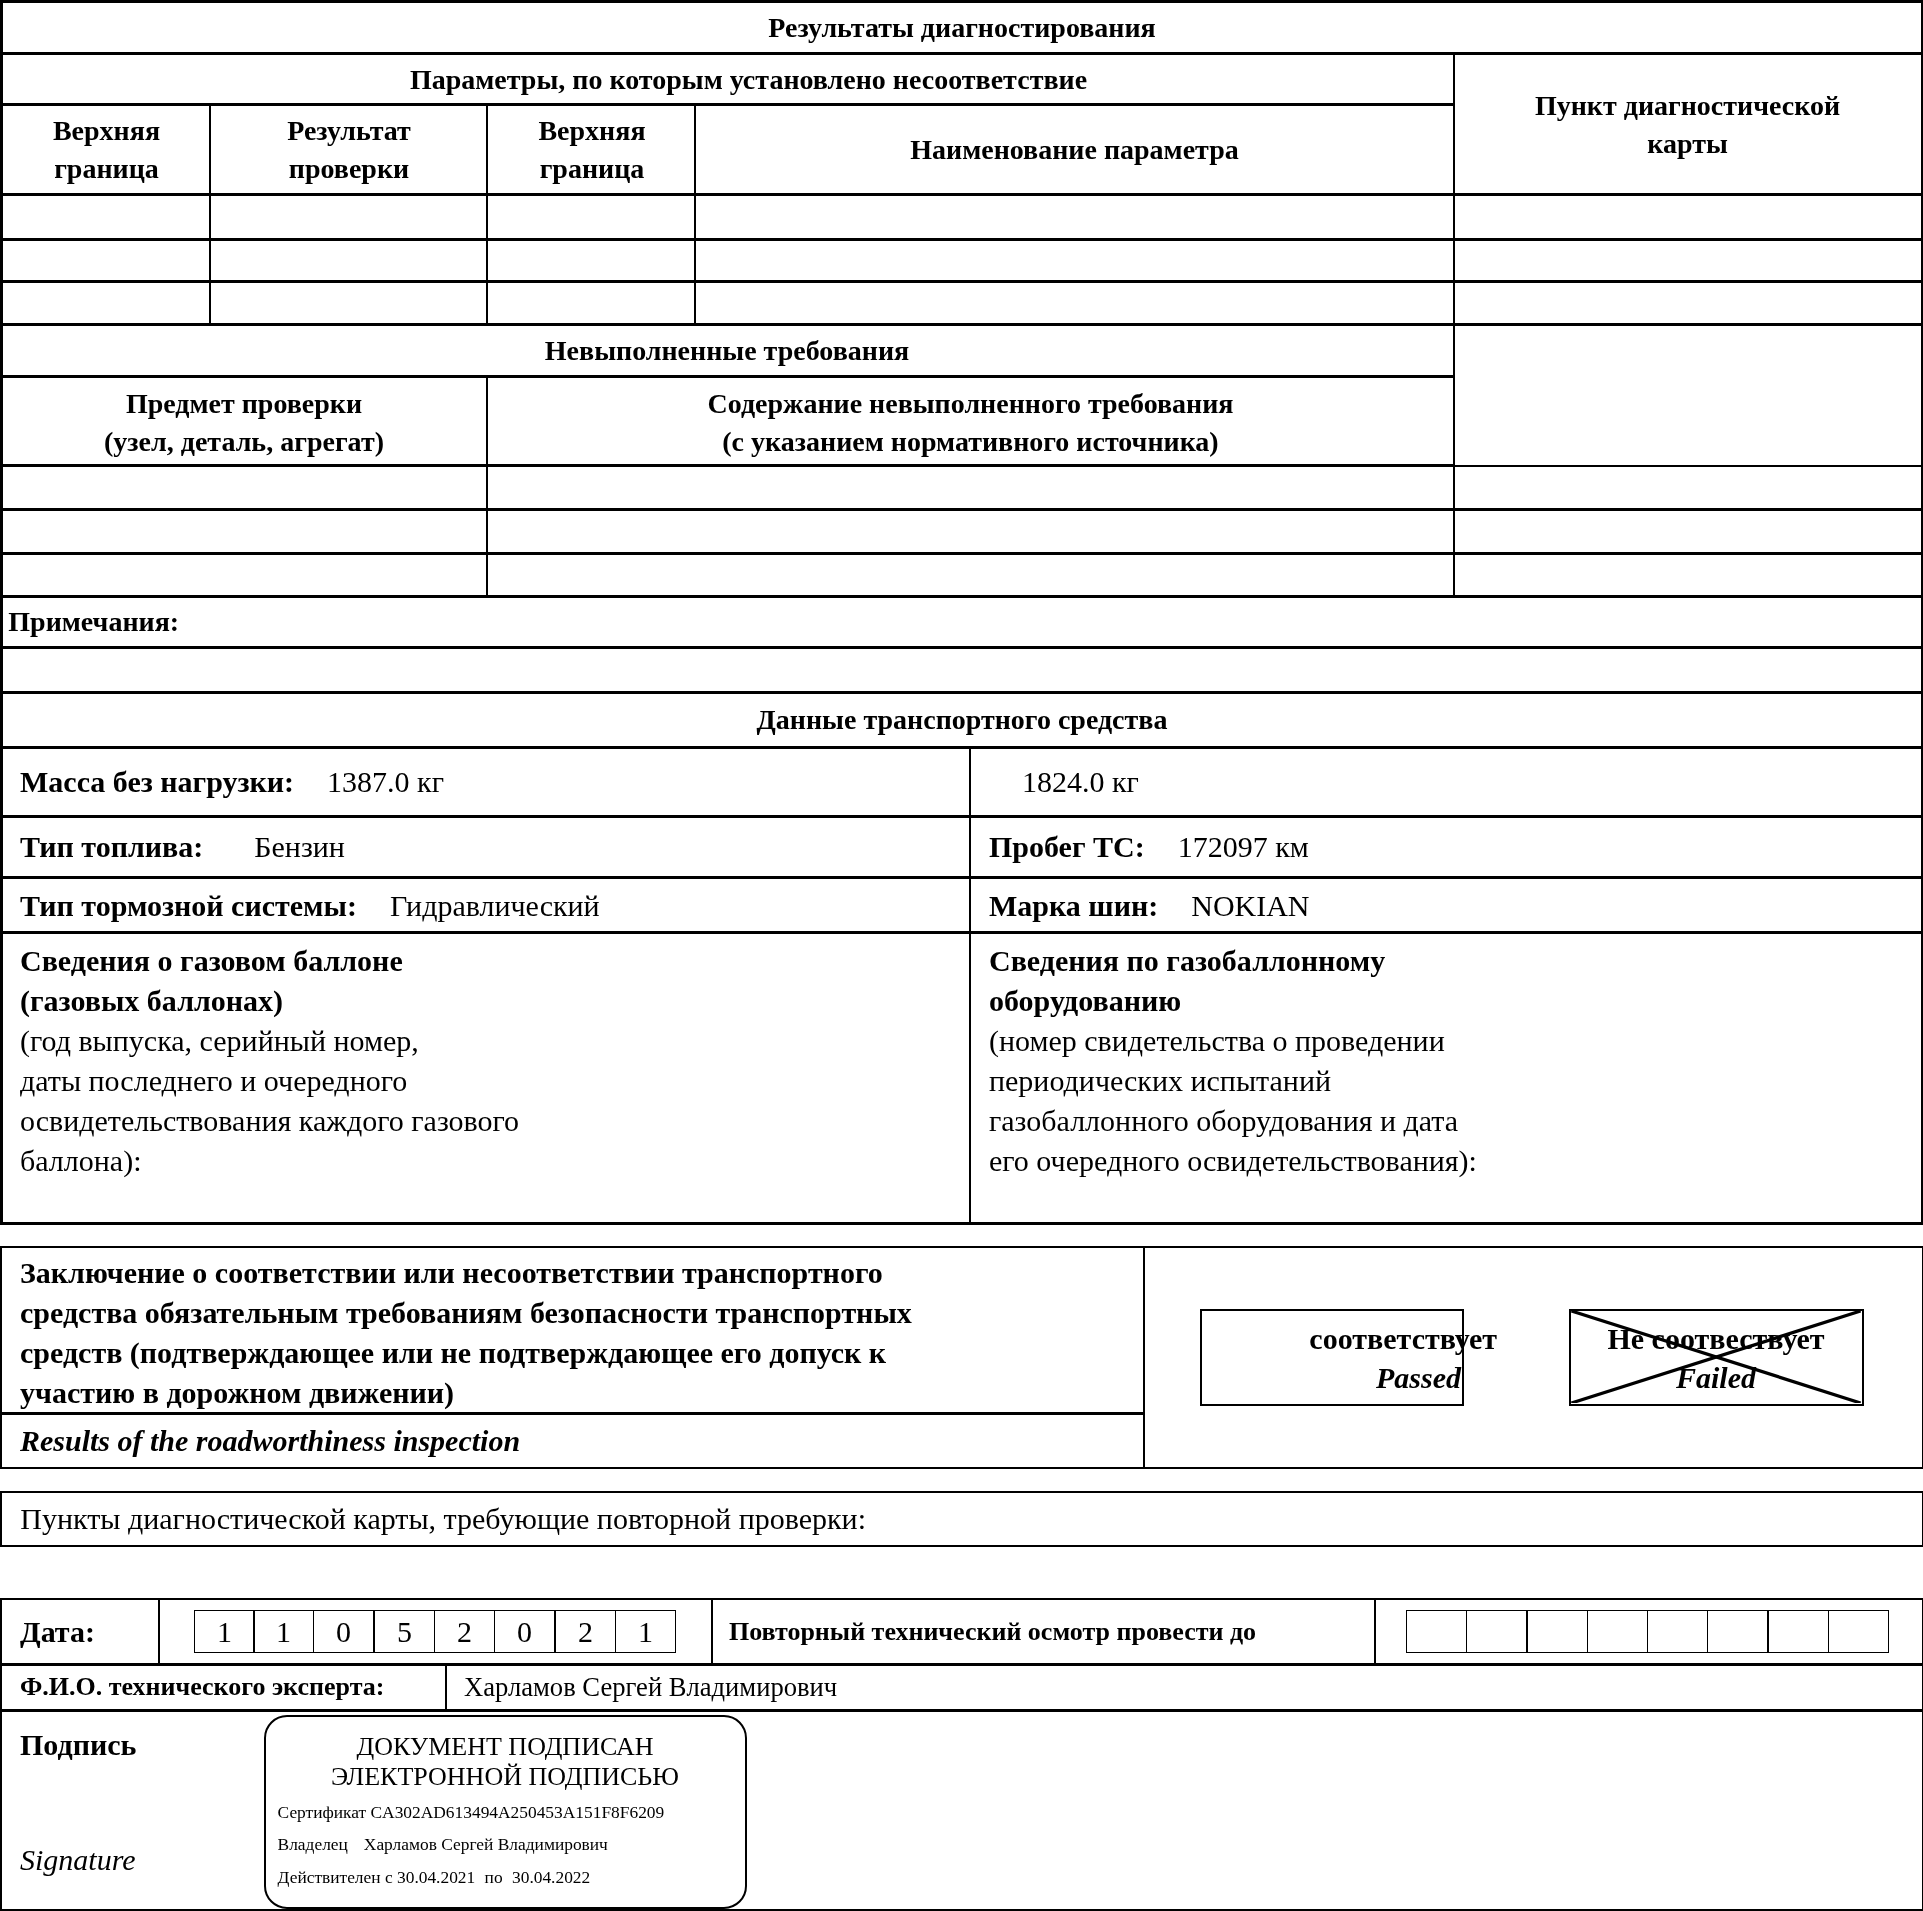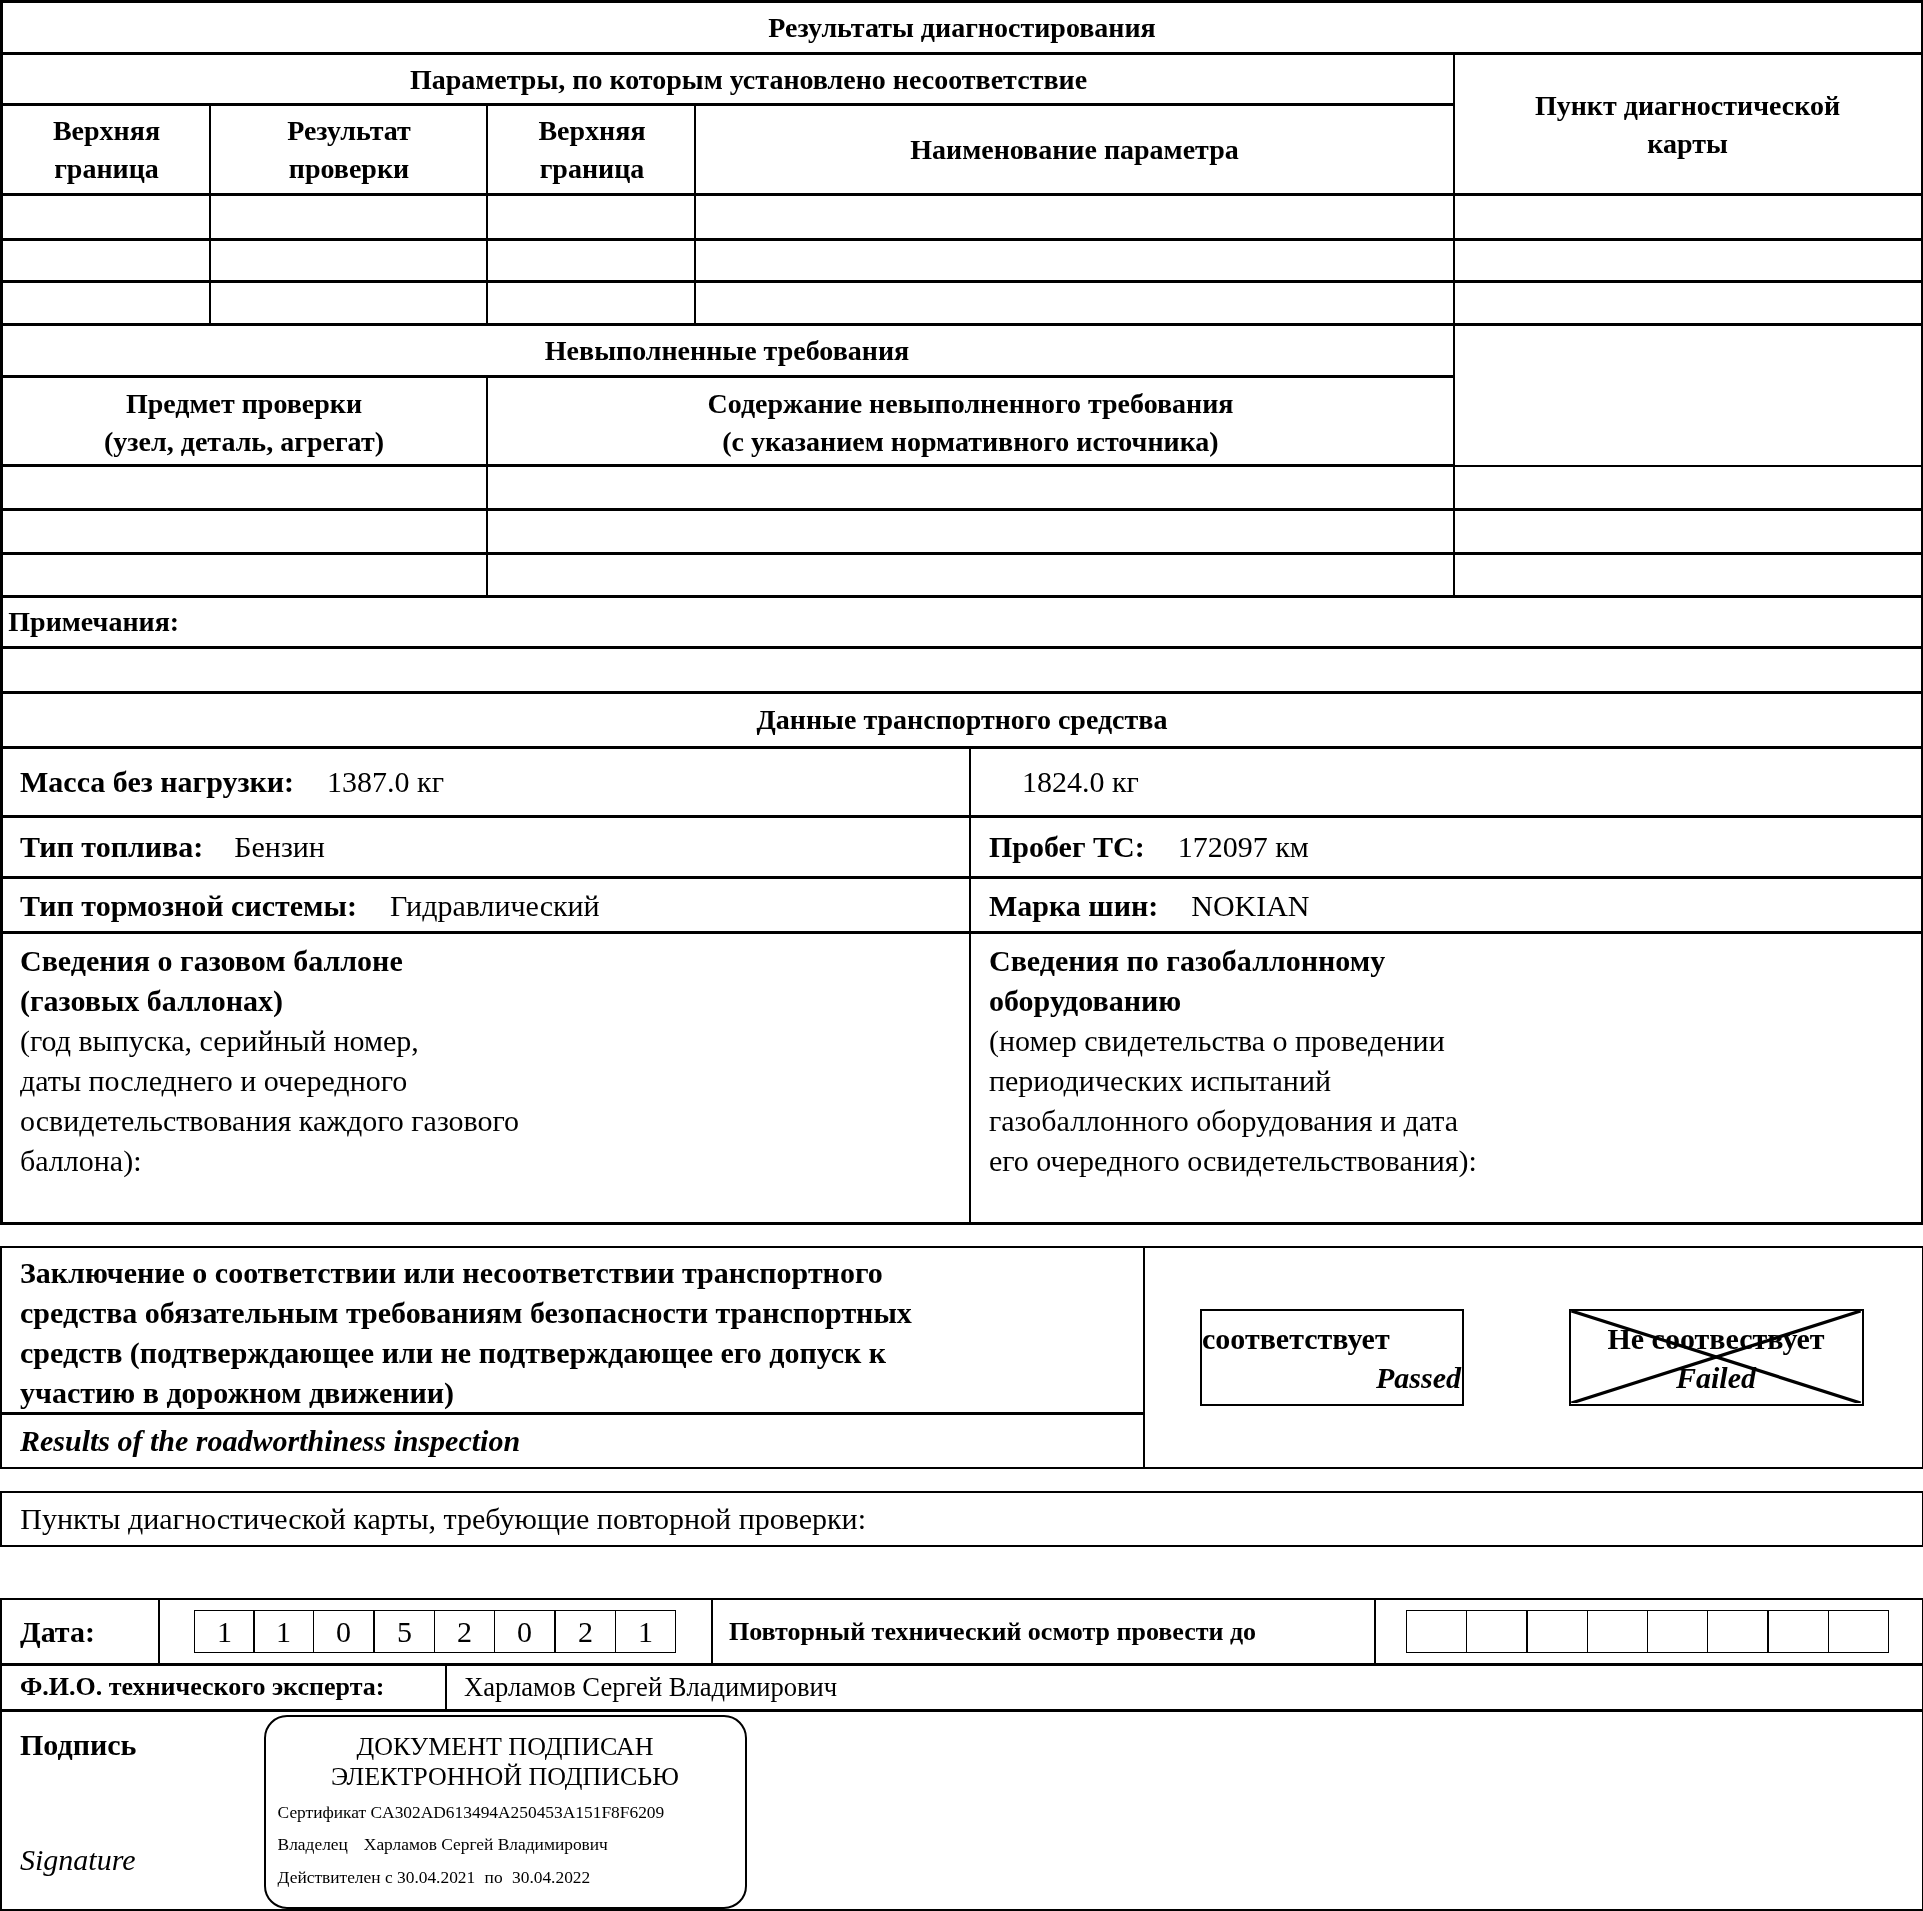--- a/index.html
+++ b/index.html
@@ -104,21 +104,21 @@
     <span class="b">Масса без нагрузки:</span>
     <span style="margin-left:33px;">1387.0 кг</span>
   </div>
   <div class="abs lft t36" style="left:989px;top:748px;width:922px;height:67px;">
     <span style="margin-left:33px;">1824.0 кг</span>
   </div>
   <div class="hl" style="left:0;top:815px;width:1924px;"></div>
 
   <div class="abs lft t36" style="left:20px;top:817px;width:939px;height:59px;">
     <span class="b">Тип топлива:</span>
-    <span style="margin-left:31px;">Бензин</span>
+    <span style="margin-left:51px;">Бензин</span>
   </div>
   <div class="abs lft t36" style="left:989px;top:817px;width:922px;height:59px;">
     <span class="b">Пробег ТС:</span>
     <span style="margin-left:33px;">172097 км</span>
   </div>
   <div class="hl" style="left:0;top:876px;width:1924px;"></div>
 
   <div class="abs lft t36" style="left:20px;top:879px;width:939px;height:53px;">
     <span class="b">Тип тормозной системы:</span>
     <span style="margin-left:33px;">Гидравлический</span>
@@ -153,21 +153,21 @@
 <div class="abs t36 b" style="left:20px;top:1253px;width:1113px;height:158px;line-height:40px;">
   <div>Заключение о соответствии или несоответствии транспортного</div>
   <div>средства обязательным требованиям безопасности транспортных</div>
   <div>средств (подтверждающее или не подтверждающее его допуск к</div>
   <div>участию в дорожном движении)</div>
 </div>
 <div class="hl" style="left:0;top:1412px;width:1144px;"></div>
 <div class="abs lft b i t36" style="left:20px;top:1415px;width:1113px;height:52px;">Results of the roadworthiness inspection</div>
 
 <div class="box" style="left:1200px;top:1309px;width:264px;height:97px;">
-  <div class="abs b t36" style="left:0;top:8.3px;width:295px;text-align:left;">соответствует</div>
+  <div class="abs b t36" style="left:0;top:8.3px;width:295px;text-align:right;">соответствует</div>
   <div class="abs b i t36" style="left:0;top:47px;width:259px;text-align:right;">Passed</div>
 </div>
 
 <div class="box" style="left:1569px;top:1309px;width:295px;height:97px;">
   <div class="abs b t36" style="left:0;top:8.3px;width:290px;text-align:center;">Не соотвествует</div>
   <div class="abs b i t36" style="left:0;top:47px;width:290px;text-align:center;">Failed</div>
   <svg class="abs" style="left:0;top:0;" width="290" height="92" viewBox="0 0 349 111">
     <line x1="0" y1="0" x2="349" y2="111" stroke="#000" stroke-width="4"></line>
     <line x1="349" y1="0" x2="0" y2="111" stroke="#000" stroke-width="4"></line>
   </svg>

